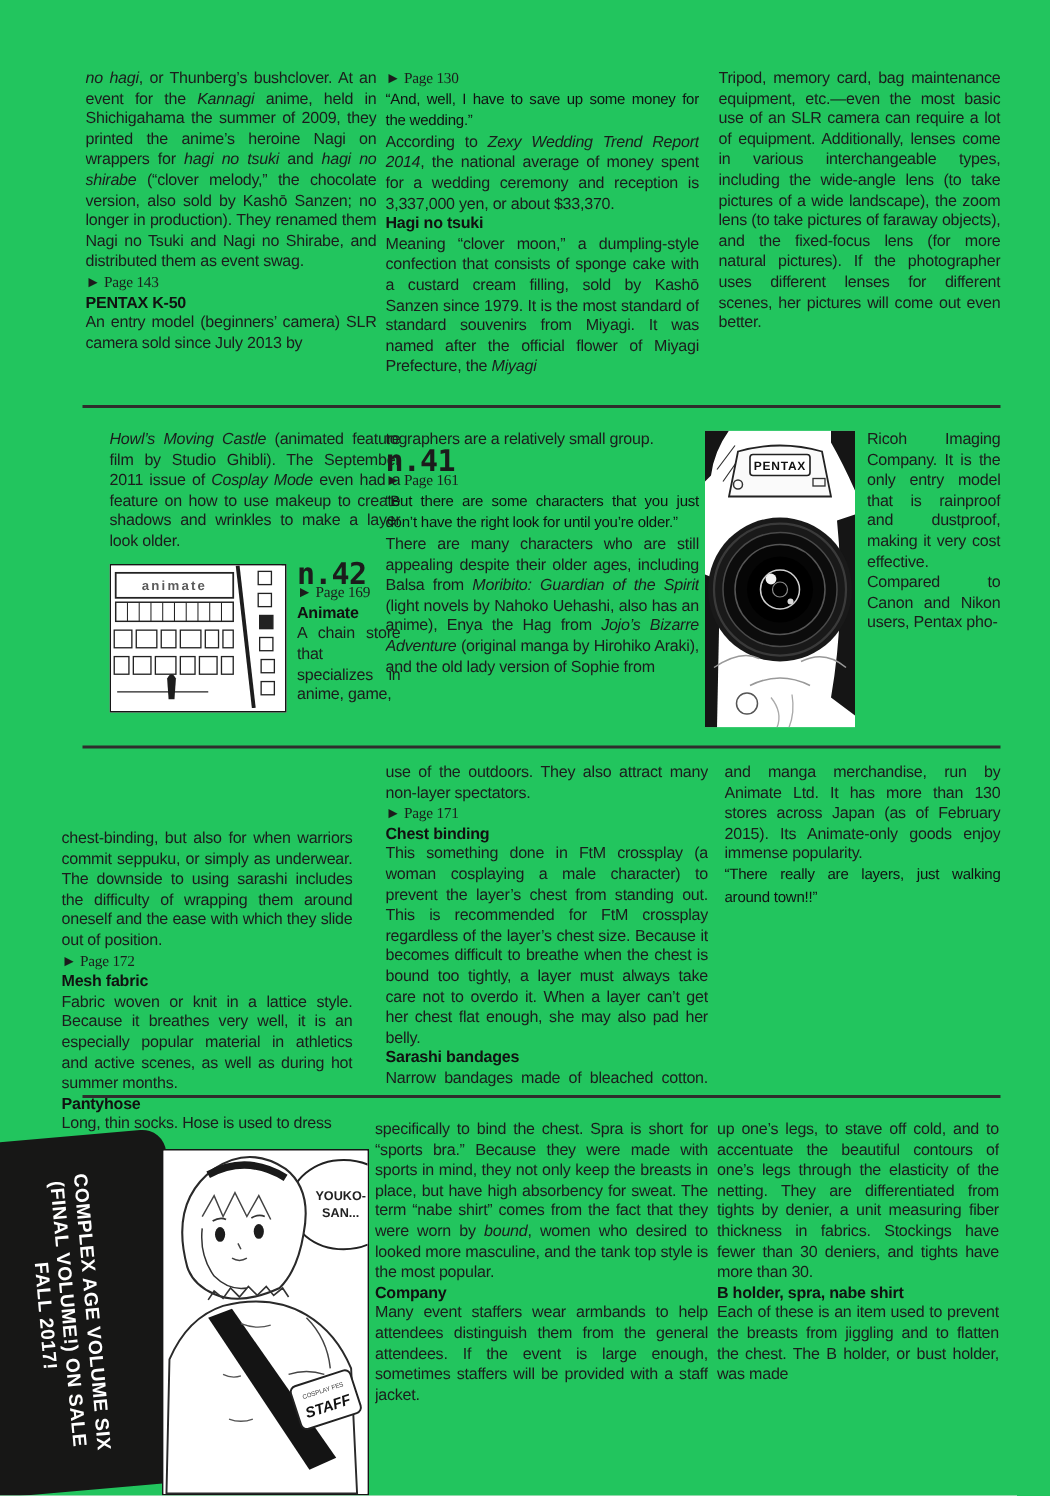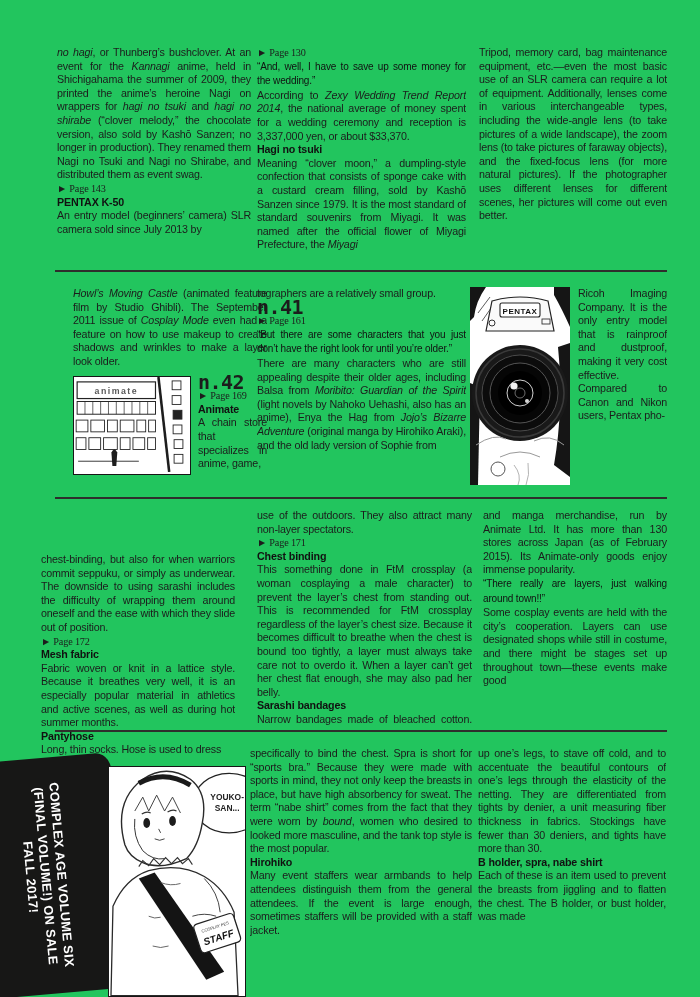--- a/index.html
+++ b/index.html
@@ -160,21 +160,20 @@
     <p class="ref">► Page 171</p>
     <p class="h">Chest binding</p>
     <p>This something done in FtM crossplay (a woman cosplaying a male character) to prevent the layer’s chest from standing out. This is recommended for FtM crossplay regardless of the layer’s chest size. Because it becomes difficult to breathe when the chest is bound too tightly, a layer must always take care not to overdo it. When a layer can’t get her chest flat enough, she may also pad her belly.</p>
     <p class="h">Sarashi bandages</p>
     <p>Narrow bandages made of bleached cotton. They have been used for centuries, not only for</p>
   </div>
 
   <div class="col" style="left:483px;top:509px;width:184px;height:216px;">
     <p>and manga merchandise, run by Animate Ltd. It has more than 130 stores across Japan (as of February 2015). Its Animate-only goods enjoy immense popularity.</p>
     <p class="q gap13">“There really are layers, just walking around town!!”</p>
-    <p>Some cosplay events are held with the city’s cooperation. Layers can use designated shops while still in costume, and there might be stages set up throughout town—these events make good</p>
   </div>
 
   <div class="divider" style="top:730px;"></div>
 
   <div class="banner">
     <div class="banner-rot">
       <div>COMPLEX AGE VOLUME SIX</div>
       <div>(FINAL VOLUME!) ON SALE</div>
       <div>FALL 2017!</div>
     </div>
@@ -202,21 +201,21 @@
       <g transform="rotate(-18 109 167)">
         <rect x="88" y="152" width="42" height="30" rx="4" fill="#fff" stroke="#222" stroke-width="1.3"></rect>
         <text x="109" y="162" font-size="4.2" text-anchor="middle" fill="#333">COSPLAY FES</text>
         <text x="109" y="175" font-size="10" font-weight="bold" font-style="italic" text-anchor="middle" fill="#111">STAFF</text>
       </g>
     </svg>
   </div>
 
   <div class="col" style="left:250px;top:747px;width:222px;height:248px;">
     <p>specifically to bind the chest. Spra is short for “sports bra.” Because they were made with sports in mind, they not only keep the breasts in place, but have high absorbency for sweat. The term “nabe shirt” comes from the fact that they were worn by <i>bound</i>, women who desired to looked more masculine, and the tank top style is the most popular.</p>
-    <p class="h">Hirohiko</p>
+    <p class="h">Company</p>
     <p>Many event staffers wear armbands to help attendees distinguish them from the general attendees. If the event is large enough, sometimes staffers will be provided with a staff jacket.</p>
   </div>
 
   <div class="col" style="left:478px;top:747px;width:188px;height:248px;">
     <p>up one’s legs, to stave off cold, and to accentuate the beautiful contours of one’s legs through the elasticity of the netting. They are differentiated from tights by denier, a unit measuring fiber thickness in fabrics. Stockings have fewer than 30 deniers, and tights have more than 30.</p>
     <p class="h">B holder, spra, nabe shirt</p>
     <p>Each of these is an item used to prevent the breasts from jiggling and to flatten the chest. The B holder, or bust holder, was made</p>
   </div>
 
 </div>

